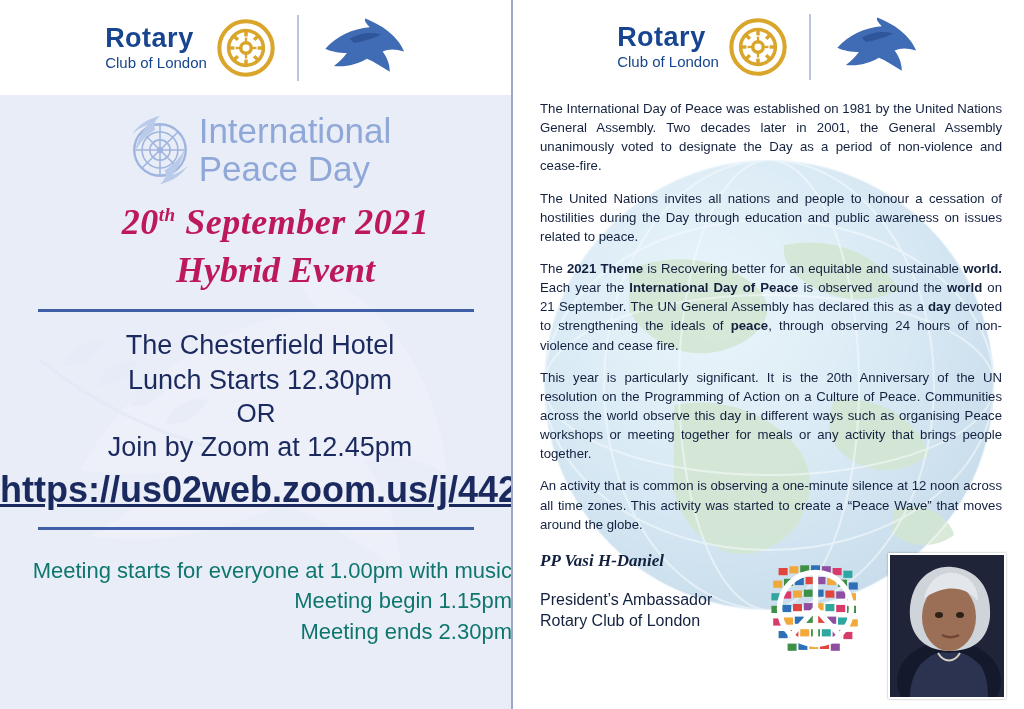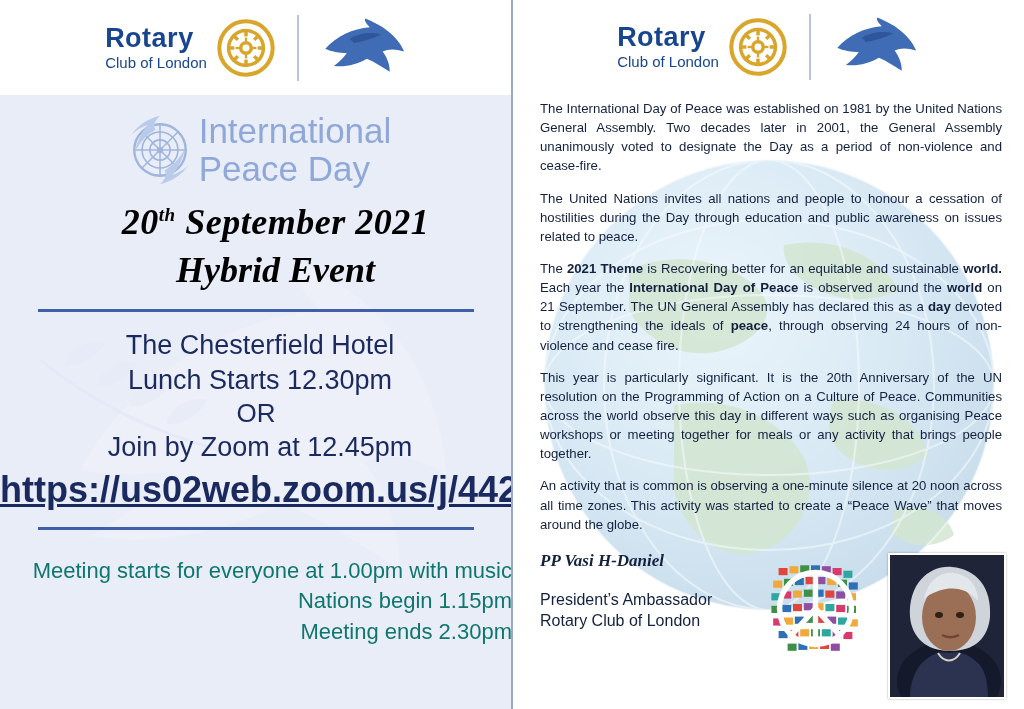--- a/index.html
+++ b/index.html
@@ -112,21 +112,21 @@
   .ipd-text {
     font-size: 35px;
     color: #8fa8d8;
     line-height: 1.08;
     font-family: "Liberation Sans", sans-serif;
   }
   .date-block {
     position: relative;
     text-align: center;
     margin-top: 12px;
-    color: #000000;
+    color: #be185d;
     font-family: "Liberation Serif", serif;
     font-style: italic;
     font-weight: bold;
     padding-left: 39px;
   }
   .date-line1 { font-size: 36px; letter-spacing: .5px; }
   .date-line1 sup { font-size: 19px; vertical-align: super; }
   .date-line2 { font-size: 36px; margin-top: 6px; }
   .rule {
     position: relative;
@@ -319,21 +319,21 @@
       <div class="venue-line">Lunch Starts 12.30pm</div>
       <div class="venue-or">OR</div>
       <div class="venue-line">Join by Zoom at 12.45pm</div>
       <a class="zoom-link" href="#">https://us02web.zoom.us/j/442824403</a>
     </div>
 
     <div class="rule2"></div>
 
     <div class="timing-block">
       <div>Meeting starts for everyone at 1.00pm with music</div>
-      <div>Nations begin 1.15pm</div>
+      <div>Meeting begin 1.15pm</div>
       <div>Meeting ends 2.30pm</div>
     </div>
   </div>
 
   <div class="divider-vert"></div>
 
   <div class="right-panel">
 
     <div class="header-band">
       <div class="brand">
@@ -401,21 +401,21 @@
           <circle cx="235" cy="235" r="225"></circle>
         </g>
       </svg>
     </span>
 
     <div class="body-copy">
       <p>The International Day of Peace was established on 1981 by the United Nations General Assembly. Two decades later in 2001, the General Assembly unanimously voted to designate the Day as a period of non-violence and cease-fire.</p>
       <p>The United Nations invites all nations and people to honour a cessation of hostilities during the Day through education and public awareness on issues related to peace.</p>
       <p><span>The </span><b>2021 Theme</b><span> is Recovering better for an equitable and sustainable </span><b>world.</b><span>  Each year the </span><b>International Day of Peace</b><span> is observed around the </span><b>world</b><span>  on 21 September.  The UN General Assembly has declared this as a </span><b>day</b><span>  devoted to strengthening the ideals of </span><b>peace</b><span>, through observing 24 hours of non-violence and cease fire.</span></p>
       <p>This year is particularly significant. It is the 20th Anniversary of the UN resolution on the Programming of Action on a Culture of Peace. Communities across the world observe this day in different ways such as organising Peace workshops or meeting together for meals or any activity that brings people together.</p>
-      <p>An activity that is common is observing a one-minute silence at 20 noon across all time zones. This activity was started to create a “Peace Wave” that moves around the globe.</p>
+      <p>An activity that is common is observing a one-minute silence at 12 noon across all time zones. This activity was started to create a “Peace Wave” that moves around the globe.</p>
     </div>
 
     <div class="signature-area">
       <div class="sig-text">
         <div class="sig-name">PP Vasi H-Daniel</div>
         <div class="sig-role">President’s Ambassador</div>
         <div class="sig-role">Rotary Club of London</div>
       </div>
 
       <span class="peace-flag-logo">

